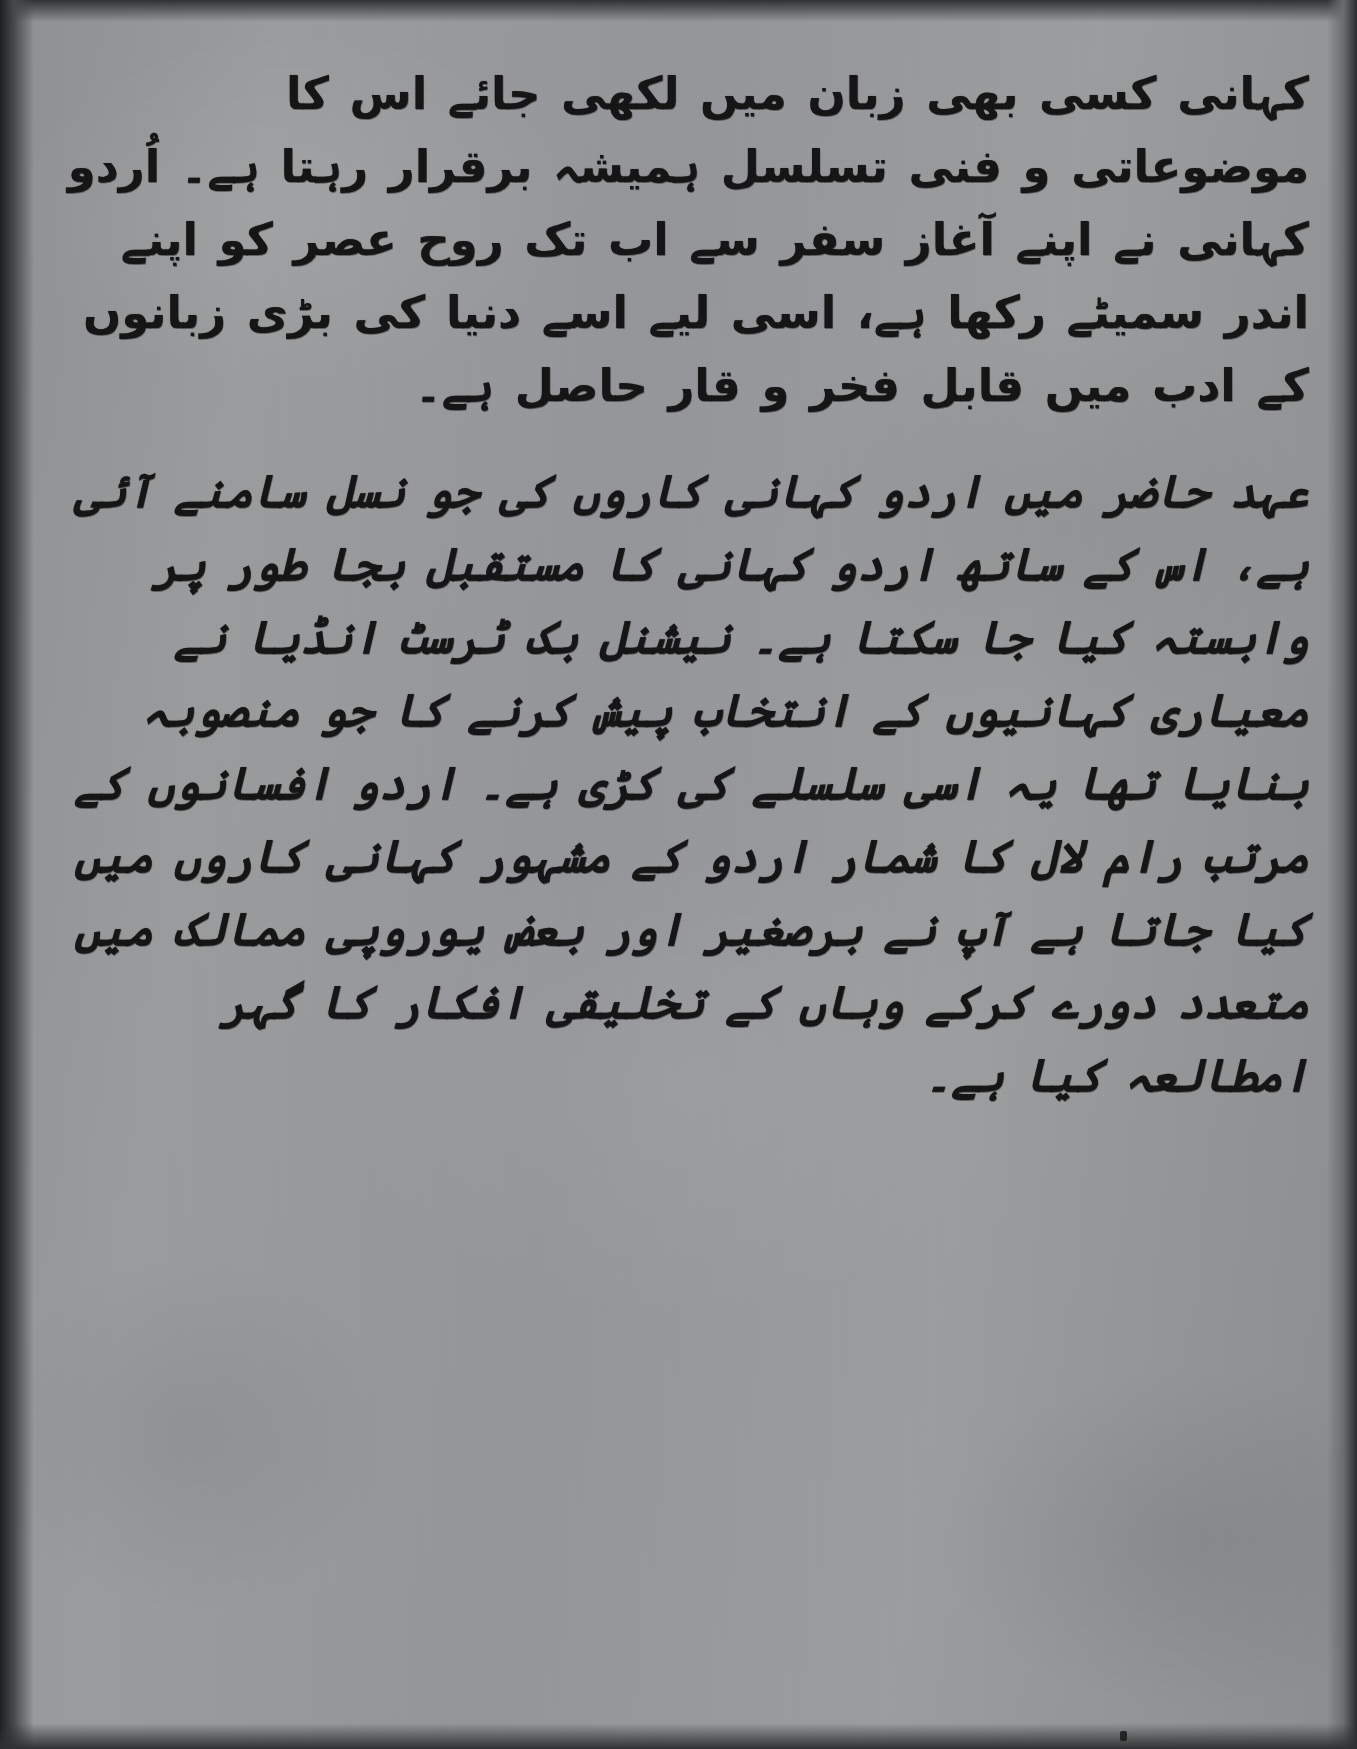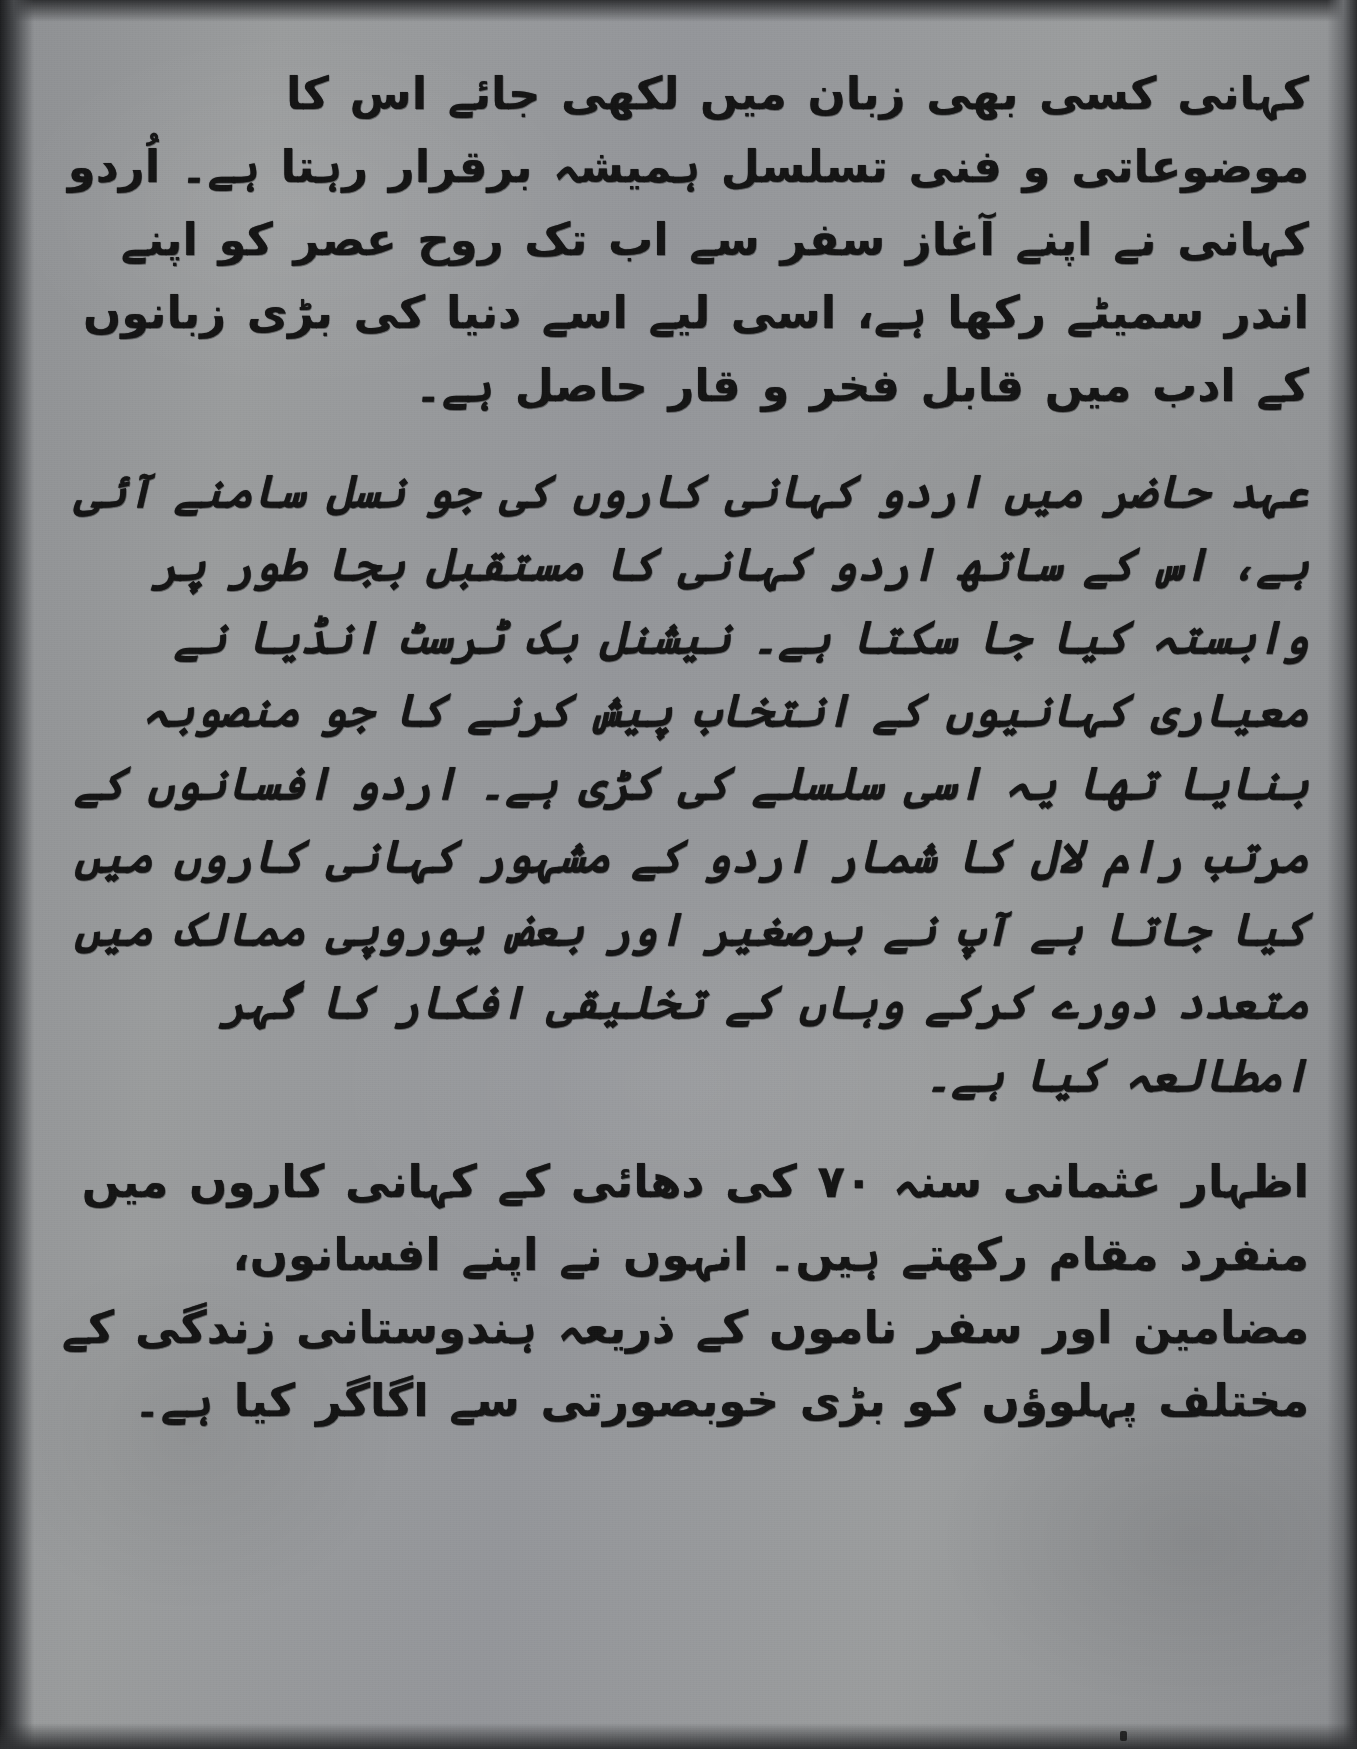--- a/index.html
+++ b/index.html
@@ -108,18 +108,17 @@
 <div class="page-scan">
 
   <div class="edge-top"></div>
   <div class="edge-left"></div>
   <div class="edge-right"></div>
   <div class="edge-bottom"></div>
 
   <div class="text-block">
     <p class="para p1">کہانی کسی بھی زبان میں لکھی جائے اس کا موضوعاتی و فنی تسلسل ہمیشہ برقرار رہتا ہے۔ اُردو کہانی نے اپنے آغاز سفر سے اب تک روح عصر کو اپنے اندر سمیٹے رکھا ہے، اسی لیے اسے دنیا کی بڑی زبانوں کے ادب میں قابل فخر و قار حاصل ہے۔</p>
     <p class="para p2">عہد حاضر میں اردو کہانی کاروں کی جو نسل سامنے آئی ہے، اس کے ساتھ اردو کہانی کا مستقبل بجا طور پر وابستہ کیا جا سکتا ہے۔ نیشنل بک ٹرسٹ انڈیا نے معیاری کہانیوں کے انتخاب پیش کرنے کا جو منصوبہ بنایا تھا یہ اسی سلسلے کی کڑی ہے۔ اردو افسانوں کے مرتب رام لال کا شمار اردو کے مشہور کہانی کاروں میں کیا جاتا ہے آپ نے برصغیر اور بعض یوروپی ممالک میں متعدد دورے کرکے وہاں کے تخلیقی افکار کا گہر امطالعہ کیا ہے۔</p>
-    <p class="para p3">اظہار عثمانی سنہ ۷۰ کی دھائی کے کہانی کاروں میں منفرد مقام رکھتے ہیں۔ انہوں نے اپنے افسانوں، مضامین اور سفر ناموں کے ذریعہ ہندوستانی زندگی کے مختلف پہلوؤں کو بڑی خوبصورتی سے اگاگر کیا ہے۔</p>
   </div>
 
   <div class="trailing-dot"></div>
   <div class="noise"></div>
 </div>
 
 </body></html>

